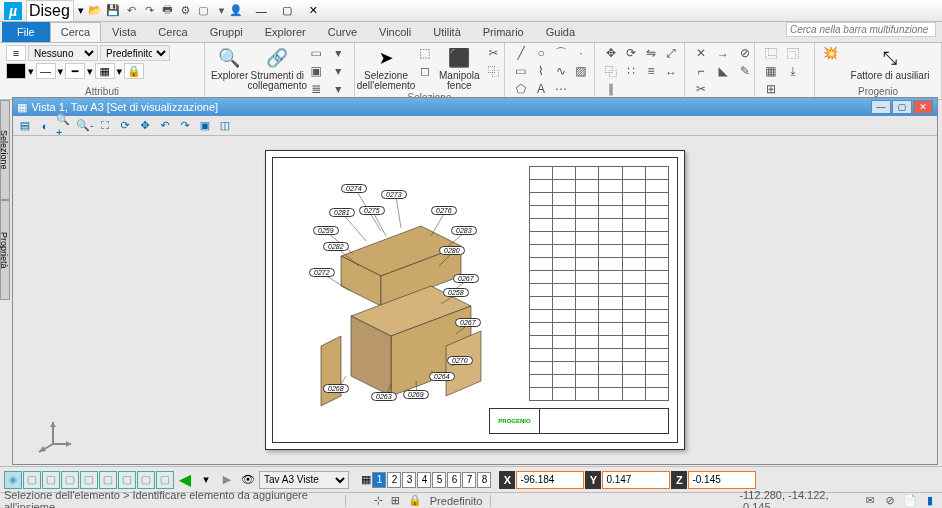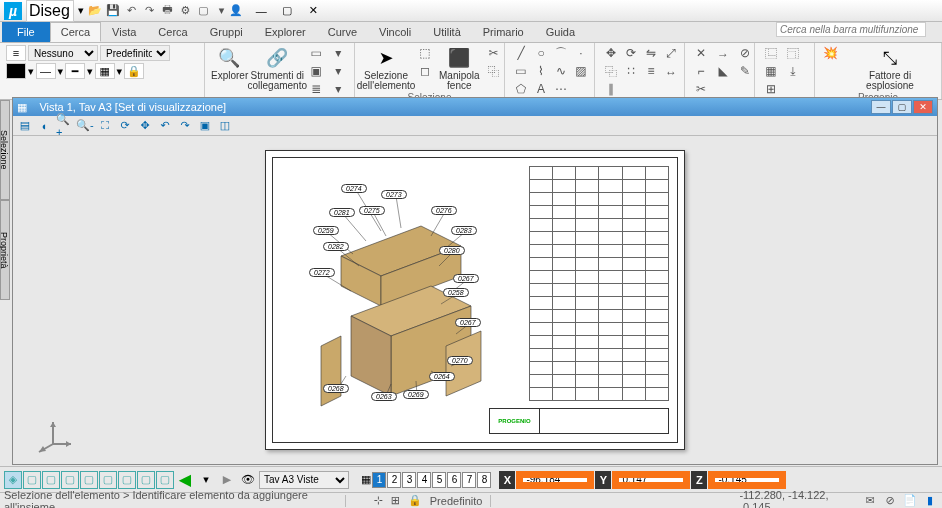--- a/index.html
+++ b/index.html
@@ -10,21 +10,21 @@
 .titlebar .qat-dd{font-size:16px;padding:1px 2px;border:1px solid #ccc;background:#fff;width:48px}
 .qat-icons{display:flex;gap:2px}
 .qat-icons span{width:16px;height:16px;display:flex;align-items:center;justify-content:center;color:#555;cursor:pointer}
 .titlebar .title{flex:1;text-align:center;color:#444;font-size:11px}
 .titlebar .wincontrols{display:flex;gap:2px}
 .titlebar .wincontrols span{width:24px;height:16px;display:flex;align-items:center;justify-content:center;cursor:pointer}
 .ribbon-tabs{height:20px;display:flex;background:#e8e8e8;padding-left:2px}
 .ribbon-tabs .tab{padding:3px 10px;font-size:11px;color:#444;cursor:pointer;border:1px solid transparent}
 .ribbon-tabs .tab.file{background:#1979ca;color:#fff;padding:3px 14px}
 .ribbon-tabs .tab.active{background:#f5f5f5;border:1px solid #bbb;border-bottom:1px solid #f5f5f5}
-.ribbon-tabs .search{margin-left:auto;margin-right:16px}
+.ribbon-tabs .search{margin-left:auto;margin-right:6px}
 .ribbon-tabs .search input{width:150px;font-size:10px;font-style:italic;color:#999;border:1px solid #ccc;padding:1px 3px}
 .ribbon-body{height:58px;background:#f5f5f5;border-top:1px solid #bbb;border-bottom:1px solid #bbb;display:flex}
 .rgroup{border-right:1px solid #ccc;padding:2px 6px;display:flex;flex-direction:column;justify-content:space-between}
 .rgroup .label{font-size:10px;color:#666;text-align:center;padding-top:1px}
 .rgroup .content{display:flex;gap:4px;align-items:flex-start;flex:1}
 .attr-col{display:flex;flex-direction:column;gap:2px}
 .attr-row{display:flex;gap:2px;align-items:center}
 .attr-row select,.attr-row input{font-size:10px;border:1px solid #ccc;padding:0 1px;height:16px}
 .mini-ico{width:20px;height:16px;border:1px solid #ccc;background:#fff;display:flex;align-items:center;justify-content:center}
 .bigbtn{display:flex;flex-direction:column;align-items:center;width:50px;text-align:center;cursor:pointer}
@@ -53,21 +53,21 @@
 .titleblock .info-cell{flex:1}
 .callout{position:absolute;font-size:7px;font-style:italic;background:#fff;border:1px solid #333;border-radius:6px;padding:0 4px;white-space:nowrap}
 .axis-gizmo{position:absolute;left:20px;bottom:10px;width:40px;height:40px;color:#888}
 .footer1{position:absolute;left:0;right:0;bottom:16px;height:26px;background:#e8e8e8;border-top:1px solid #bbb;display:flex;align-items:center;padding:0 4px;gap:1px}
 .footer1 .cube{width:18px;height:18px;border:1px solid #4aa;display:flex;align-items:center;justify-content:center;color:#4aa;cursor:pointer;font-size:11px}
 .footer1 .cube.active{background:#bde}
 .footer1 .navbtn{width:20px;height:18px;display:flex;align-items:center;justify-content:center;cursor:pointer}
 .footer1 .vnum{width:14px;height:16px;border:1px solid #888;background:#fff;display:flex;align-items:center;justify-content:center;font-size:10px;cursor:pointer}
 .footer1 .vnum.active{background:#1979ca;color:#fff}
 .footer1 .coord-lbl{background:#333;color:#fff;width:16px;height:18px;display:flex;align-items:center;justify-content:center;font-weight:bold}
-.footer1 input{width:78px;height:18px;border:7px solid #f97316;font-size:10px;padding:0 3px}
+.footer1 input{width:68px;height:18px;border:1px solid #f97316;font-size:10px;padding:0 3px}
 .footer1 select{height:18px;font-size:10px;border:1px solid #aaa}
 .footer2{position:absolute;left:0;right:0;bottom:0;height:16px;background:#e8e8e8;border-top:1px solid #bbb;display:flex;align-items:center;font-size:10px;color:#555;padding:0 4px;gap:8px}
 .footer2 .sep{border-left:1px solid #bbb;height:12px}
 .footer2 .right-icons{margin-left:auto;display:flex;gap:4px}
 .footer2 .right-icons span{width:16px;height:14px;display:flex;align-items:center;justify-content:center;cursor:pointer}
 </style>
 </head>
 <body>
 
 <div class="titlebar">
@@ -124,20 +124,21 @@
           <span class="mini-ico">—</span>
             <span>▾</span>
           <span class="mini-ico">━</span>
             <span>▾</span>
           <span class="mini-ico">▦</span>
             <span>▾</span>
           <span class="mini-ico">🔒</span>
         </div>
       </div>
     </div>
+    <div class="label">Attributi</div>
   </div>
   <div class="rgroup" style="width:150px">
     <div class="content">
       <div class="bigbtn">
           <div class="ico">🔍</div>
           <div class="txt">Explorer</div>
         </div>
       <div class="bigbtn">
           <div class="ico">🔗</div>
           <div class="txt">Strumenti di
@@ -247,36 +248,36 @@
       </div>
     <div class="label">Gruppi</div>
   </div>
   <div class="rgroup" style="flex:1">
     <div class="content">
       <div class="iconcol">
           <span>💥</span>
         </div>
       <div class="bigbtn" style="width:90px">
           <div class="ico">⤡</div>
-          <div class="txt">Fattore di esplosione</div>
+          <div class="txt">Fattore di ausiliari</div>
         </div>
     </div>
     <div class="label">Progenio</div>
   </div>
 </div>
 
 <div class="sidetab">
   <div>Selezione dell'elemento</div>
   <div>Proprietà</div>
 </div>
 
 <div class="view-window">
   <div class="view-titlebar">
     <span>▦</span>
-    <span style="margin-left:12px">Vista 1, Tav A3 [Set di visualizzazione]</span>
+    <span style="margin-left:4px">Vista 1, Tav A3 [Set di visualizzazione]</span>
     <div class="wbtns">
       <span>—</span>
       <span>▢</span>
       <span class="close">✕</span>
     </div>
   </div>
   <div class="view-toolbar">
     <span>▤</span>
     <span>◐</span>
     <span>🔍+</span>

